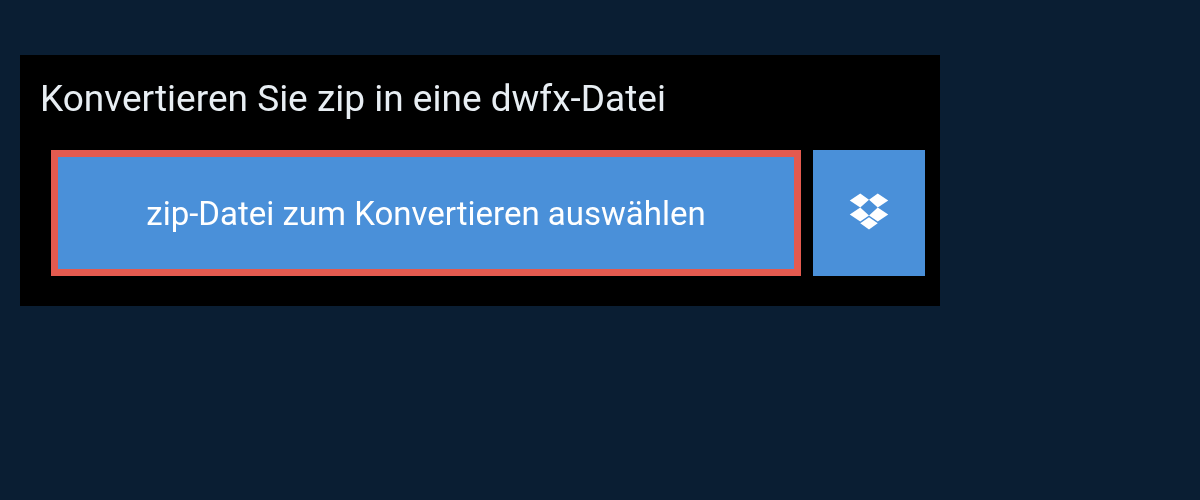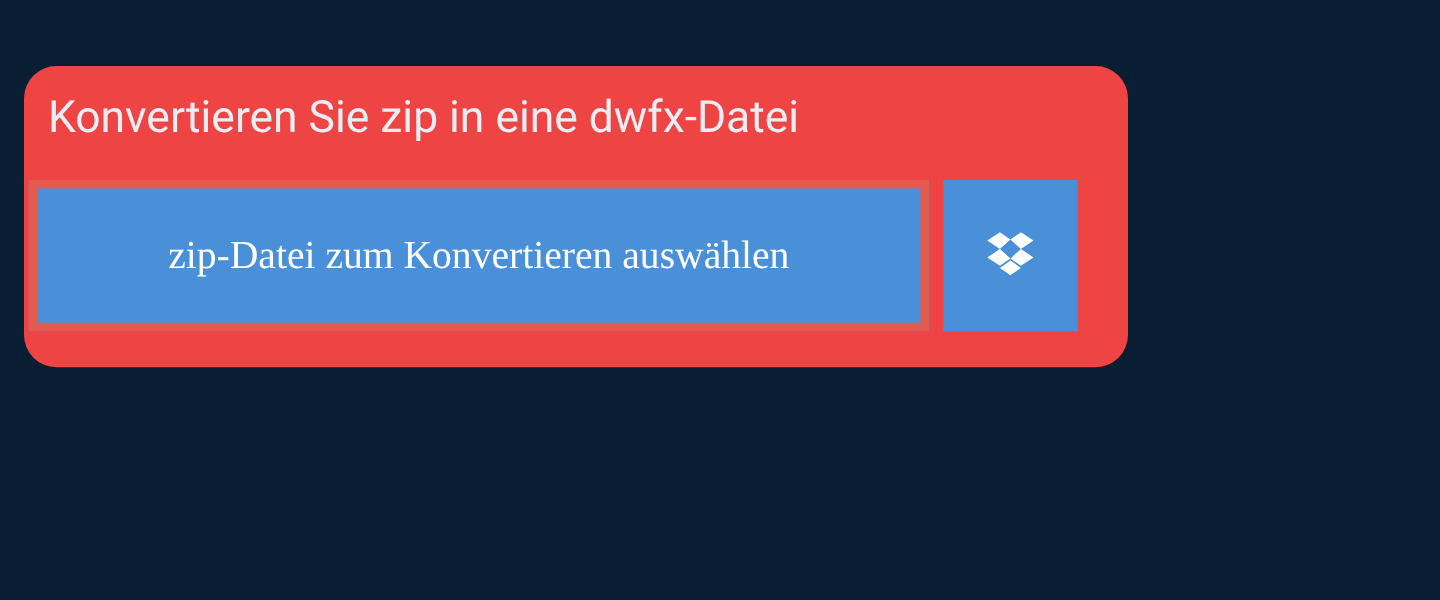--- a/index.html
+++ b/index.html
@@ -8,36 +8,34 @@
       box-sizing: border-box;
     }
     body {
       width: 1200px;
       height: 500px;
       background: #0a1e33;
       font-family: -apple-system, BlinkMacSystemFont, "Segoe UI", Roboto, Helvetica, Arial, sans-serif;
       overflow: hidden;
     }
     .panel {
-      background: #ef4444;
+      background: #000000;
       margin: 55px 20px 0 20px;
       width: 920px;
-      border-radius: 27px;
     }
     .heading {
       color: #e8eef3;
       font-size: 37px;
       font-weight: 400;
       padding: 22px 20px 30px 20px;
     }
     .button-row {
       display: flex;
       gap: 12px;
-      padding: 0 20px 30px 4px;
-      font-family: Liberation Serif, serif;
+      padding: 0 20px 30px 31px;
     }
     .select-button {
       background: #4a90d9;
       border: 7px solid #e45a4f;
       color: #ffffff;
       font-size: 33px;
       font-weight: 400;
       display: flex;
       align-items: center;
       justify-content: center;

